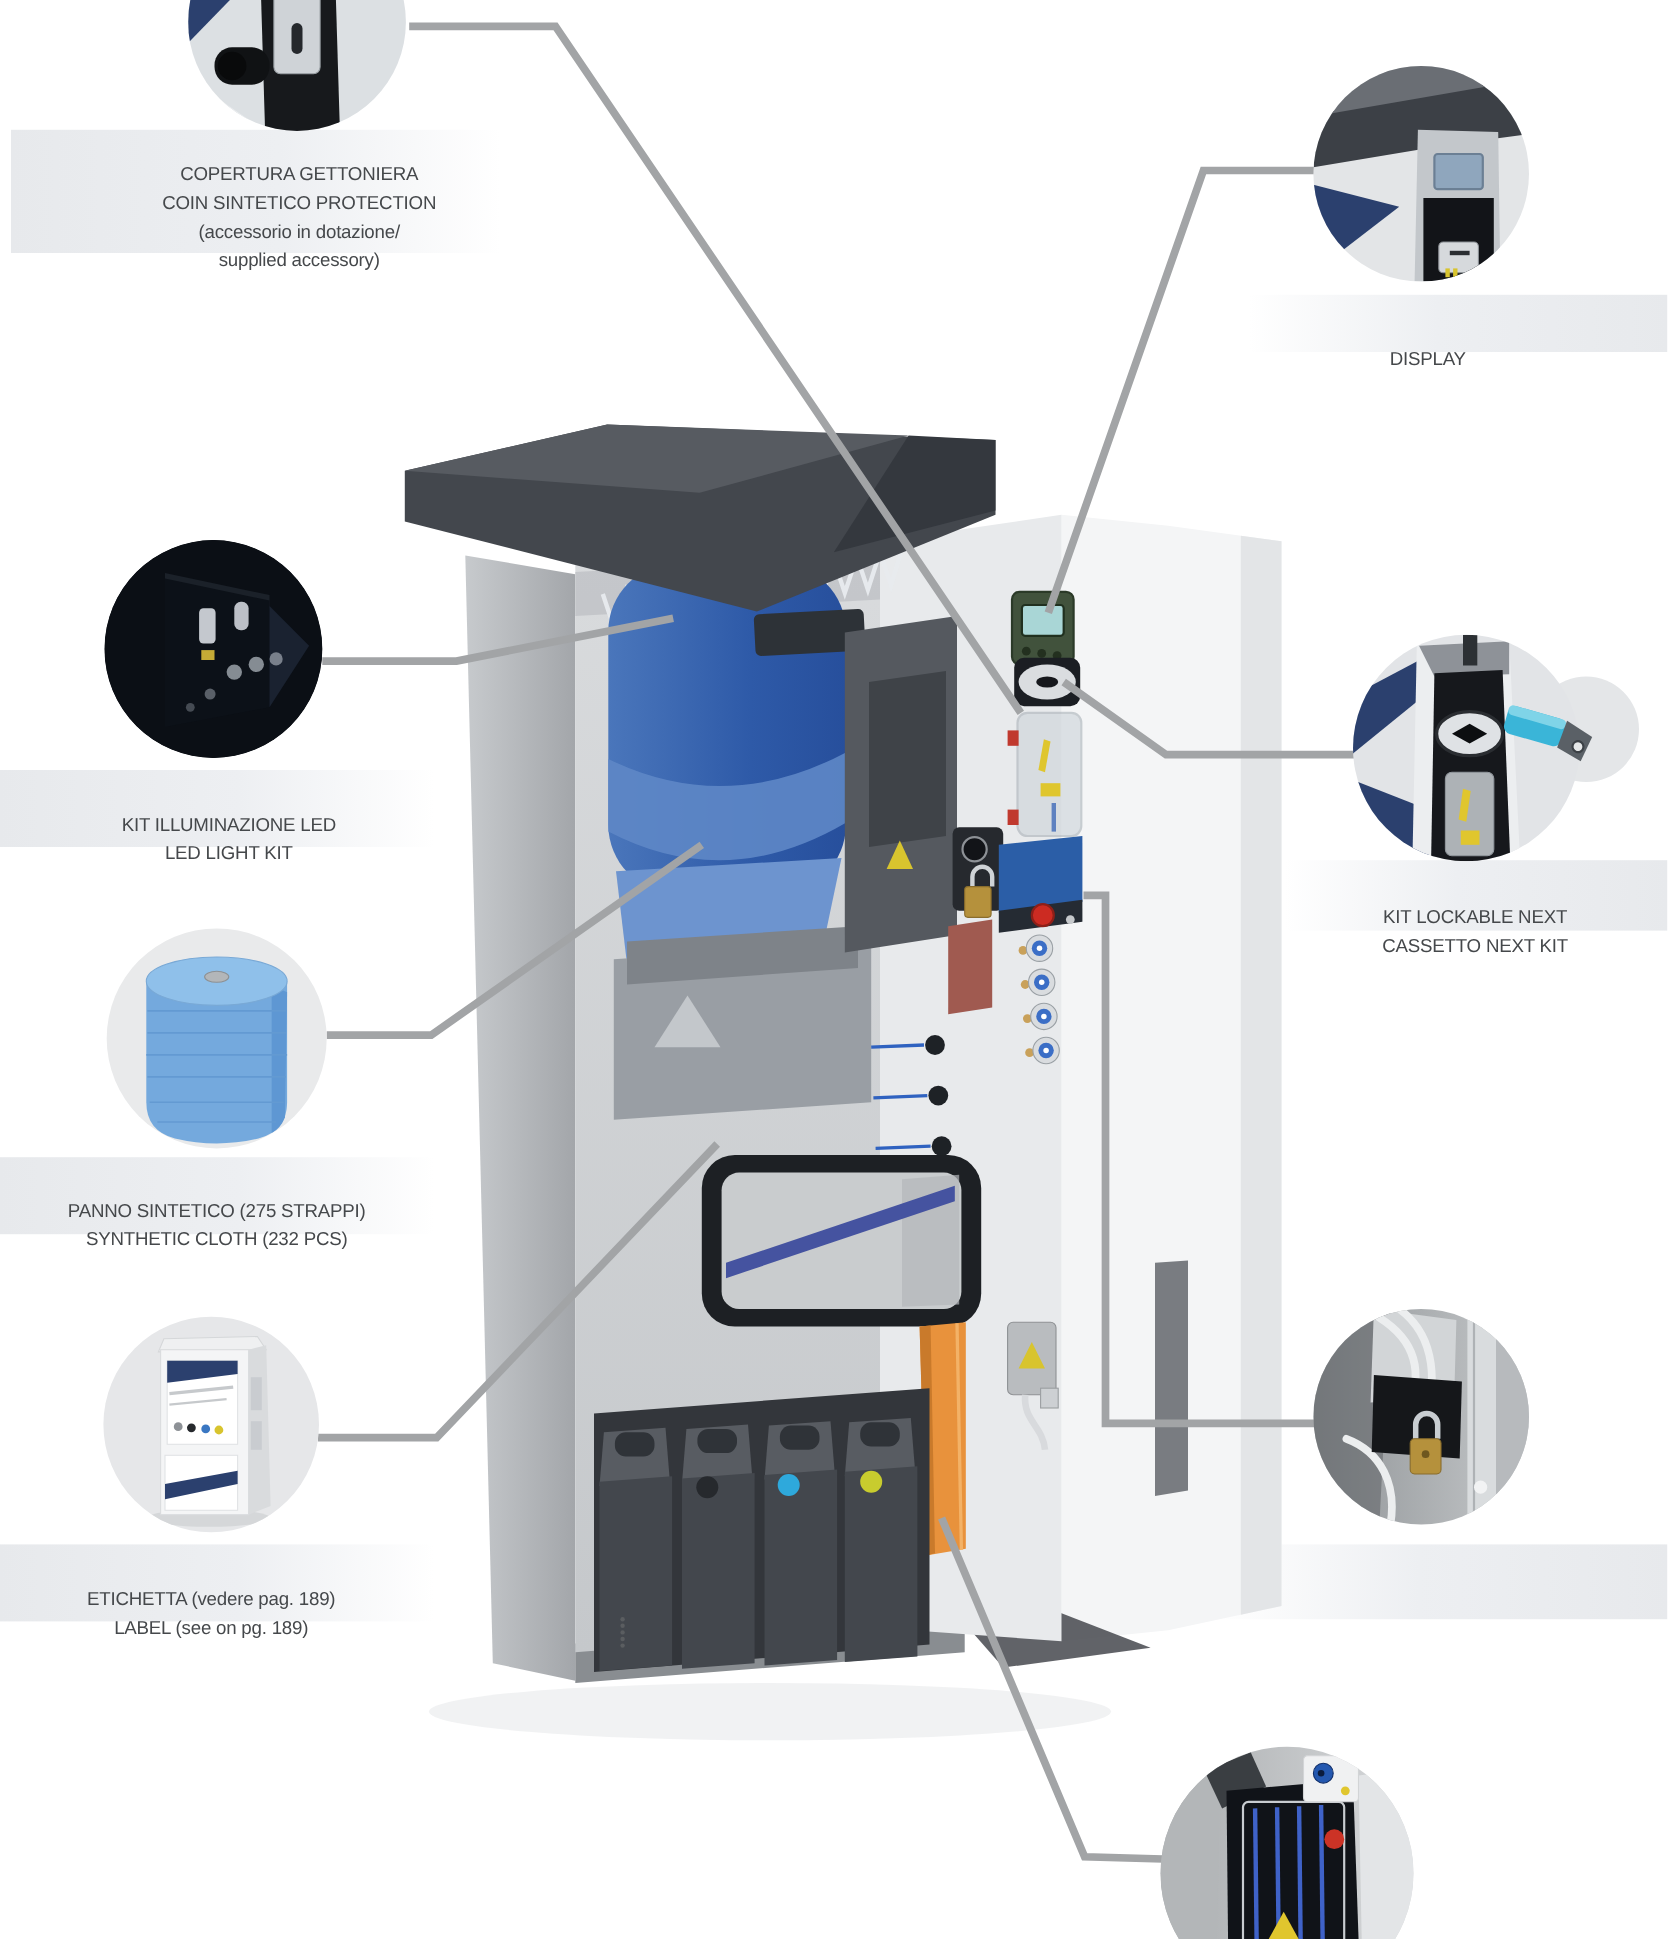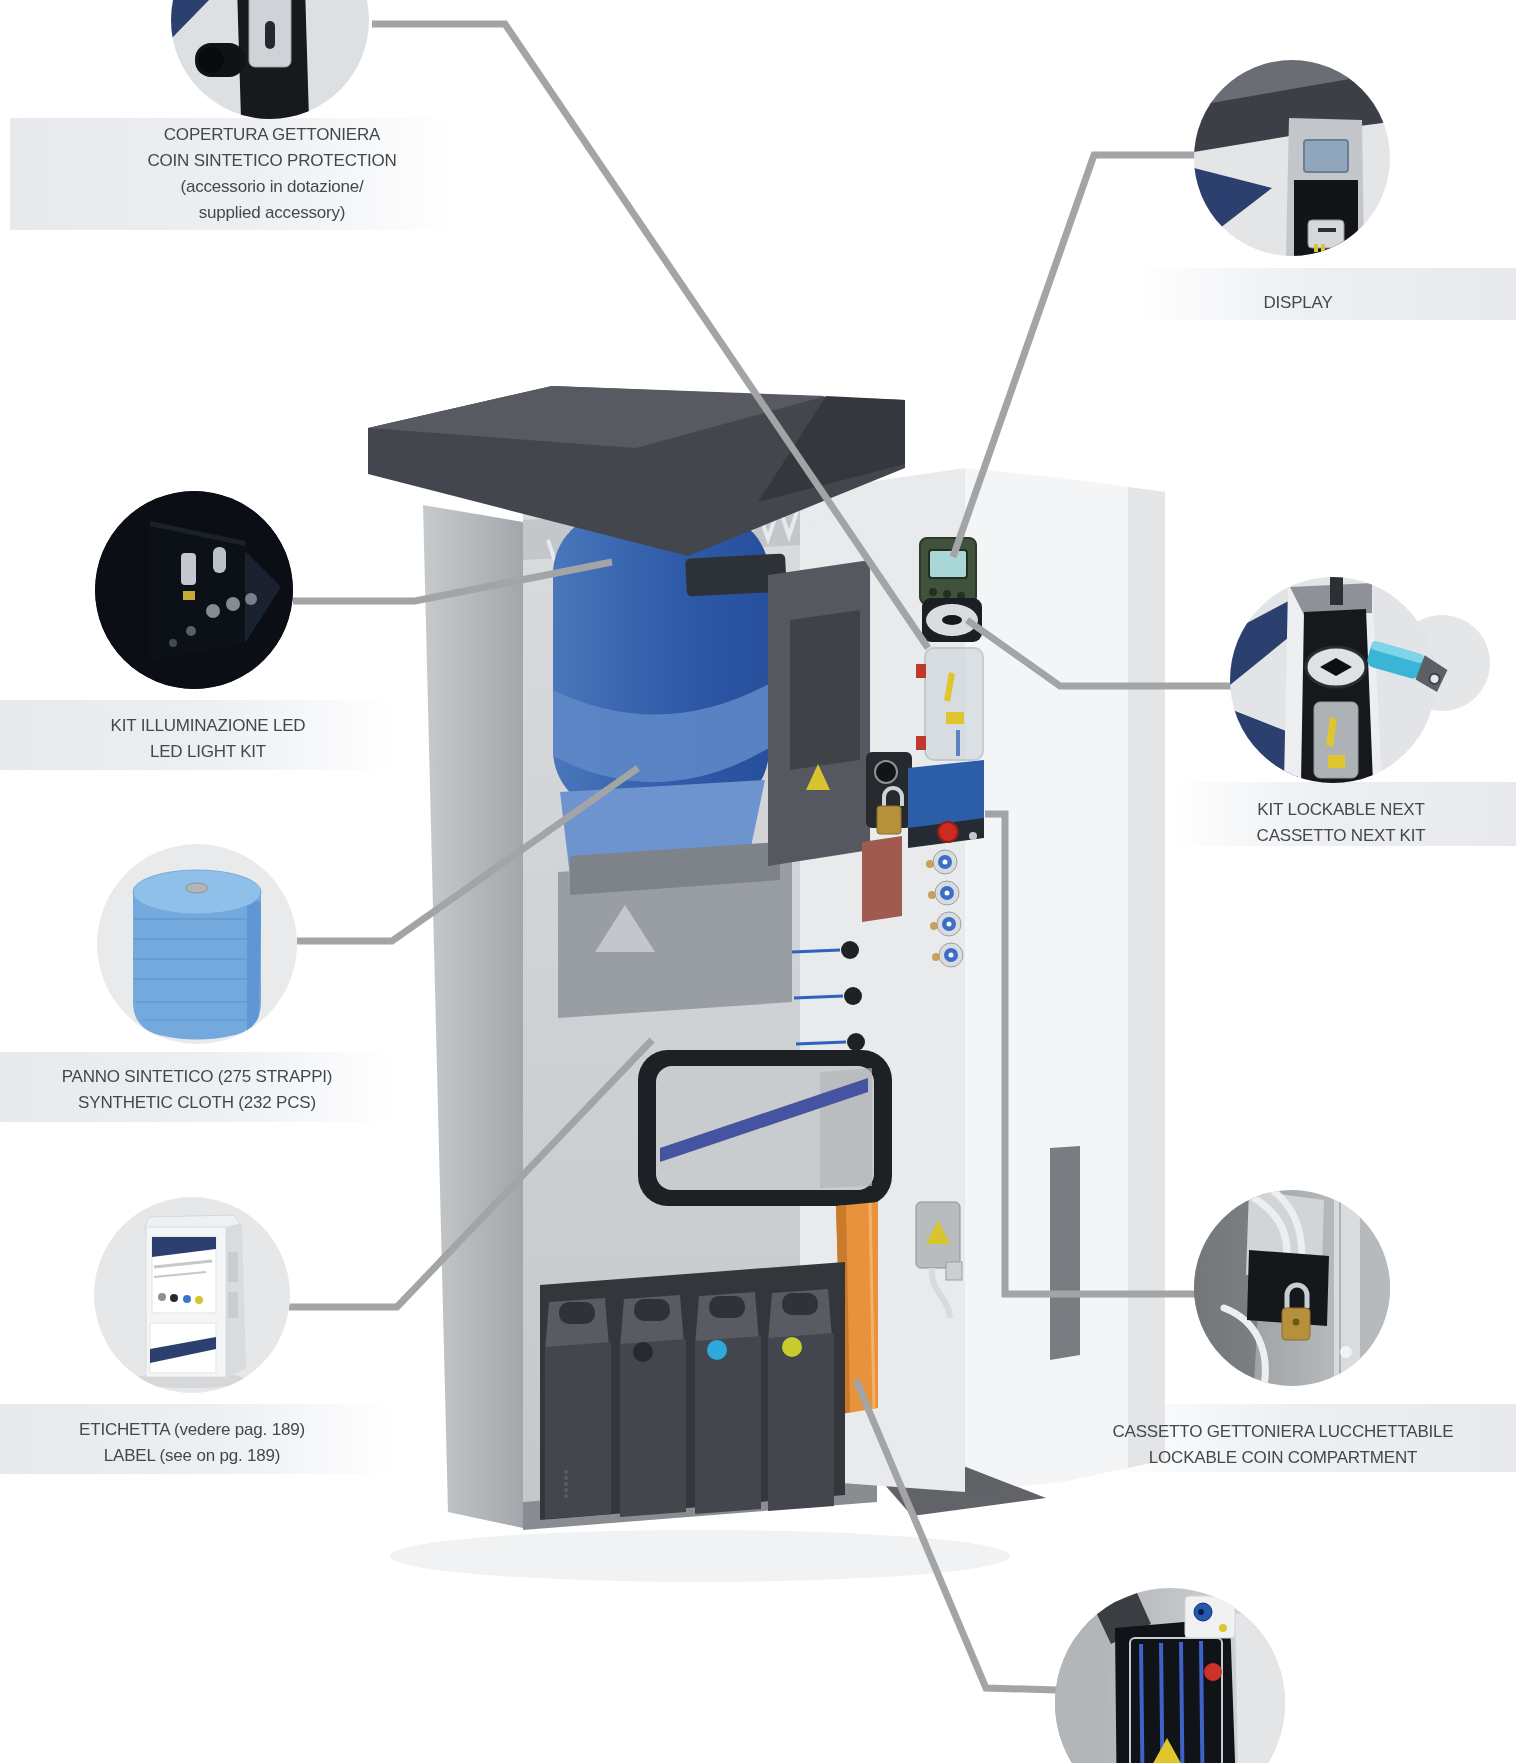--- a/index.html
+++ b/index.html
@@ -3,21 +3,21 @@
 <meta charset="utf-8">
 <style>
   html,body{margin:0;padding:0;background:#ffffff;}
   .canvas{position:relative;width:1516px;height:1763px;background:#ffffff;overflow:hidden;
           font-family:"Liberation Sans",sans-serif;}
   .layer{position:absolute;left:0;top:0;}
   .label-bar{position:absolute;}
   .bar-left{background:linear-gradient(90deg,#e7e9ec 0%,#edeff2 55%,rgba(255,255,255,0) 100%);}
   .bar-right{background:linear-gradient(270deg,#e7e9ec 0%,#edeff2 55%,rgba(255,255,255,0) 100%);}
   .callout-label{position:absolute;text-align:center;color:#45484b;font-size:17px;line-height:26px;
-                 letter-spacing:-0.2px;}
+                 letter-spacing:-0.2px;margin-top:24px;}
   .photo-circle{position:absolute;border-radius:50%;overflow:hidden;}
   svg{display:block;}
 </style>
 </head>
 <body>
 
 <div class="canvas">
 
   <div class="label-bar bar-left" style="left:10px;  top:118px;  width:445px; height:112px"></div>
   <div class="label-bar bar-right" style="left:1135px; top:268px; width:381px; height:52px"></div>
@@ -424,18 +424,14 @@
   <div class="callout-label" style="left:0px;top:1417px;width:384px">
     <div>ETICHETTA (vedere pag. 189)</div>
     <div>LABEL (see on pg. 189)</div>
   </div>
 
   <div class="callout-label" style="left:1166px;top:797px;width:350px">
     <div>KIT LOCKABLE NEXT</div>
     <div>CASSETTO NEXT KIT</div>
   </div>
 
-  <div class="callout-label" style="left:1083px;top:1419px;width:400px">
-    <div>CASSETTO GETTONIERA LUCCHETTABILE</div>
-    <div>LOCKABLE COIN COMPARTMENT</div>
-  </div>
 
 </div>
 
 </body></html>

